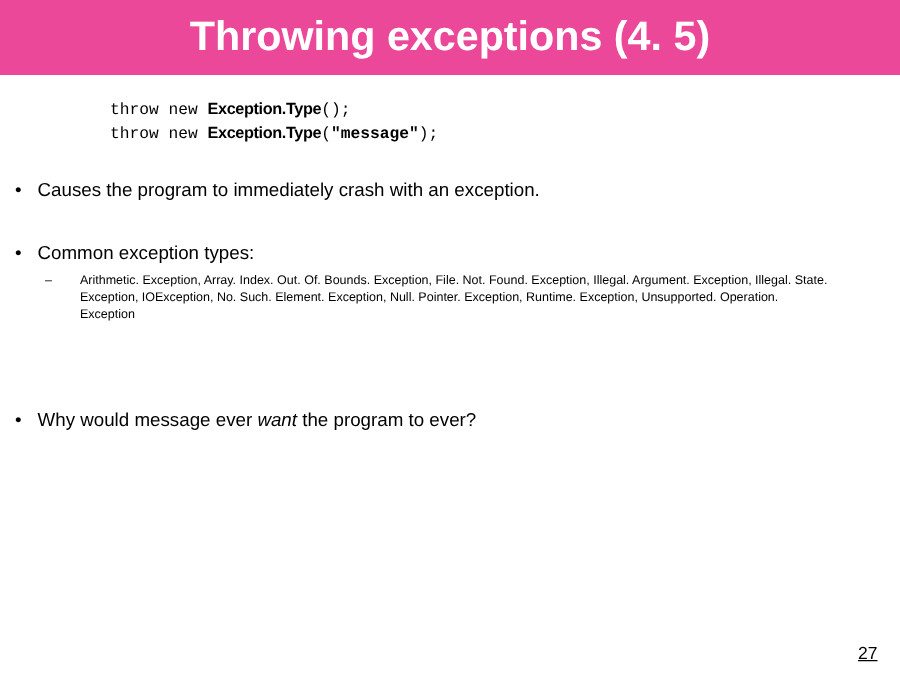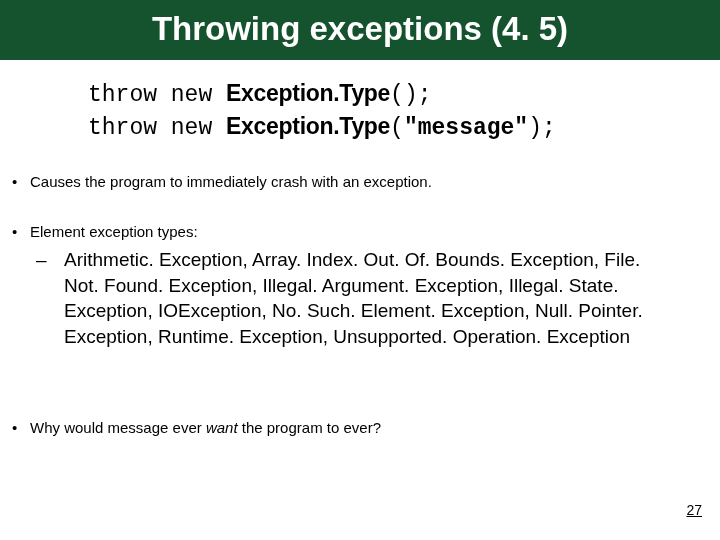--- a/index.html
+++ b/index.html
@@ -5,35 +5,35 @@
   * { margin: 0; padding: 0; box-sizing: border-box; }
   body {
     width: 720px;
     height: 540px;
     background: #ffffff;
     font-family: Verdana, Arial, sans-serif;
     position: relative;
     overflow: hidden;
   }
   .title-band {
-    background: #14532d;
+    background: #ec4899;
     width: 100%;
     padding: 10px 0 12px 0;
   }
   .title-band h1 {
     color: #ffffff;
     font-size: 33px;
     font-weight: bold;
     text-align: center;
     font-family: Verdana, Arial, sans-serif;
   }
   .code-block {
     margin: 18px 16px 0 88px;
     font-family: "Courier New", monospace;
-    font-size: 23px;
+    font-size: 13px;
     color: #000;
     line-height: 1.35;
   }
   .code-block .kw { font-family: "Courier New", monospace; }
   .code-block .et { font-family: Verdana, Arial, sans-serif; font-weight: bold; letter-spacing: -0.3px; }
   .code-block .str { font-family: "Courier New", monospace; font-weight: bold; }
   .bullets {
     margin: 28px 0 0 12px;
   }
   .b1 {
@@ -41,33 +41,33 @@
     color: #000;
     margin-bottom: 30px;
     line-height: 1.3;
   }
   .b1 .dot {
     display: inline-block;
     width: 18px;
   }
   .sub {
     margin: 6px 0 0 38px;
-    font-size: 19px;
+    font-size: 10px;
     color: #000;
     line-height: 1.35;
     text-indent: -14px;
     padding-left: 14px;
     padding-right: 52px;
   }
   .sub .dash { display:inline-block; width:14px; }
   .em { font-style: italic; }
   .pagenum {
     position: absolute;
     right: 18px;
-    bottom: 22px;
+    bottom: 10px;
     font-size: 14px;
     color: #000;
     text-decoration: underline;
   }
 </style>
 </head>
 <body>
 
 <div class="title-band">
   <h1>Throwing exceptions (4. 5)</h1>
@@ -81,21 +81,21 @@
     <span class="kw">throw new </span><span class="et">Exception.Type</span><span class="kw">(</span><span class="str">"message"</span><span class="kw">);</span>
   </div>
 </div>
 
 <div class="bullets">
   <div class="b1">
     <span class="dot">•</span><span>Causes the program to immediately crash with an exception.</span>
   </div>
 
   <div class="b1" style="margin-bottom:4px;">
-    <span class="dot">•</span><span>Element exception types:</span>
+    <span class="dot">•</span><span>Common exception types:</span>
   </div>
   <div class="sub">
     <span class="dash">–</span><span>Arithmetic. Exception, Array. Index. Out. Of. Bounds. Exception, File. Not. Found. Exception, Illegal. Argument. Exception, Illegal. State. Exception, IOException, No. Such. Element. Exception, Null. Pointer. Exception, Runtime. Exception, Unsupported. Operation. Exception</span>
   </div>
 
   <div class="b1" style="margin-top:68px;">
     <span class="dot">•</span><span>Why would message ever </span><span class="em">want</span><span>  the program to ever?</span>
   </div>
 </div>
 

